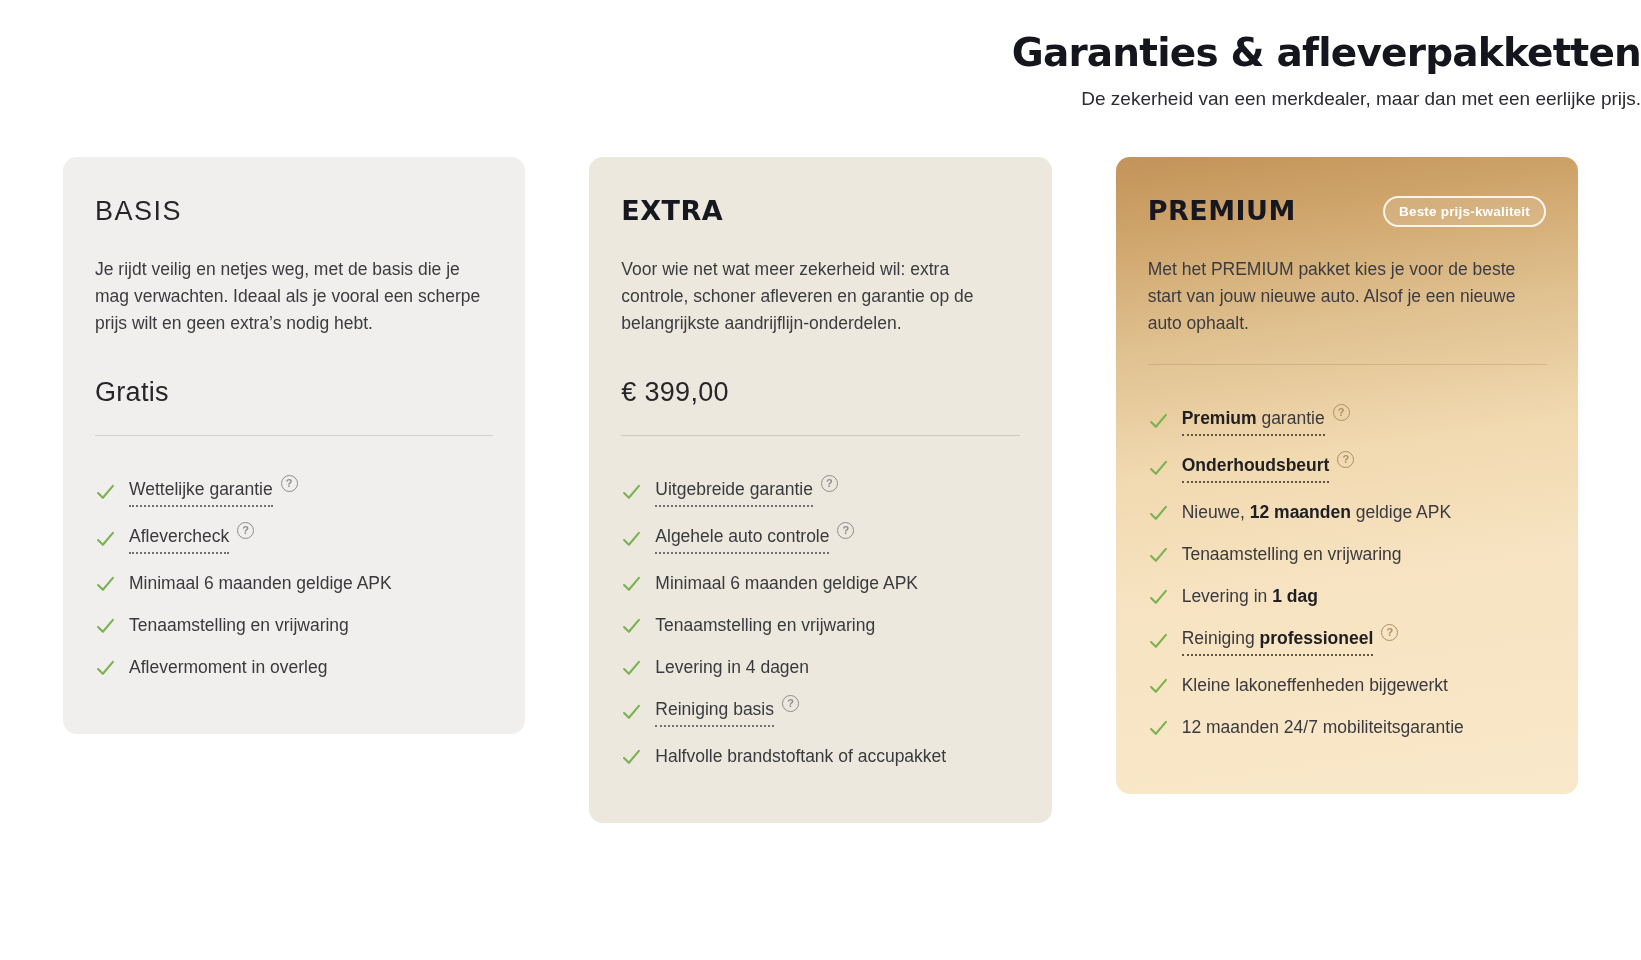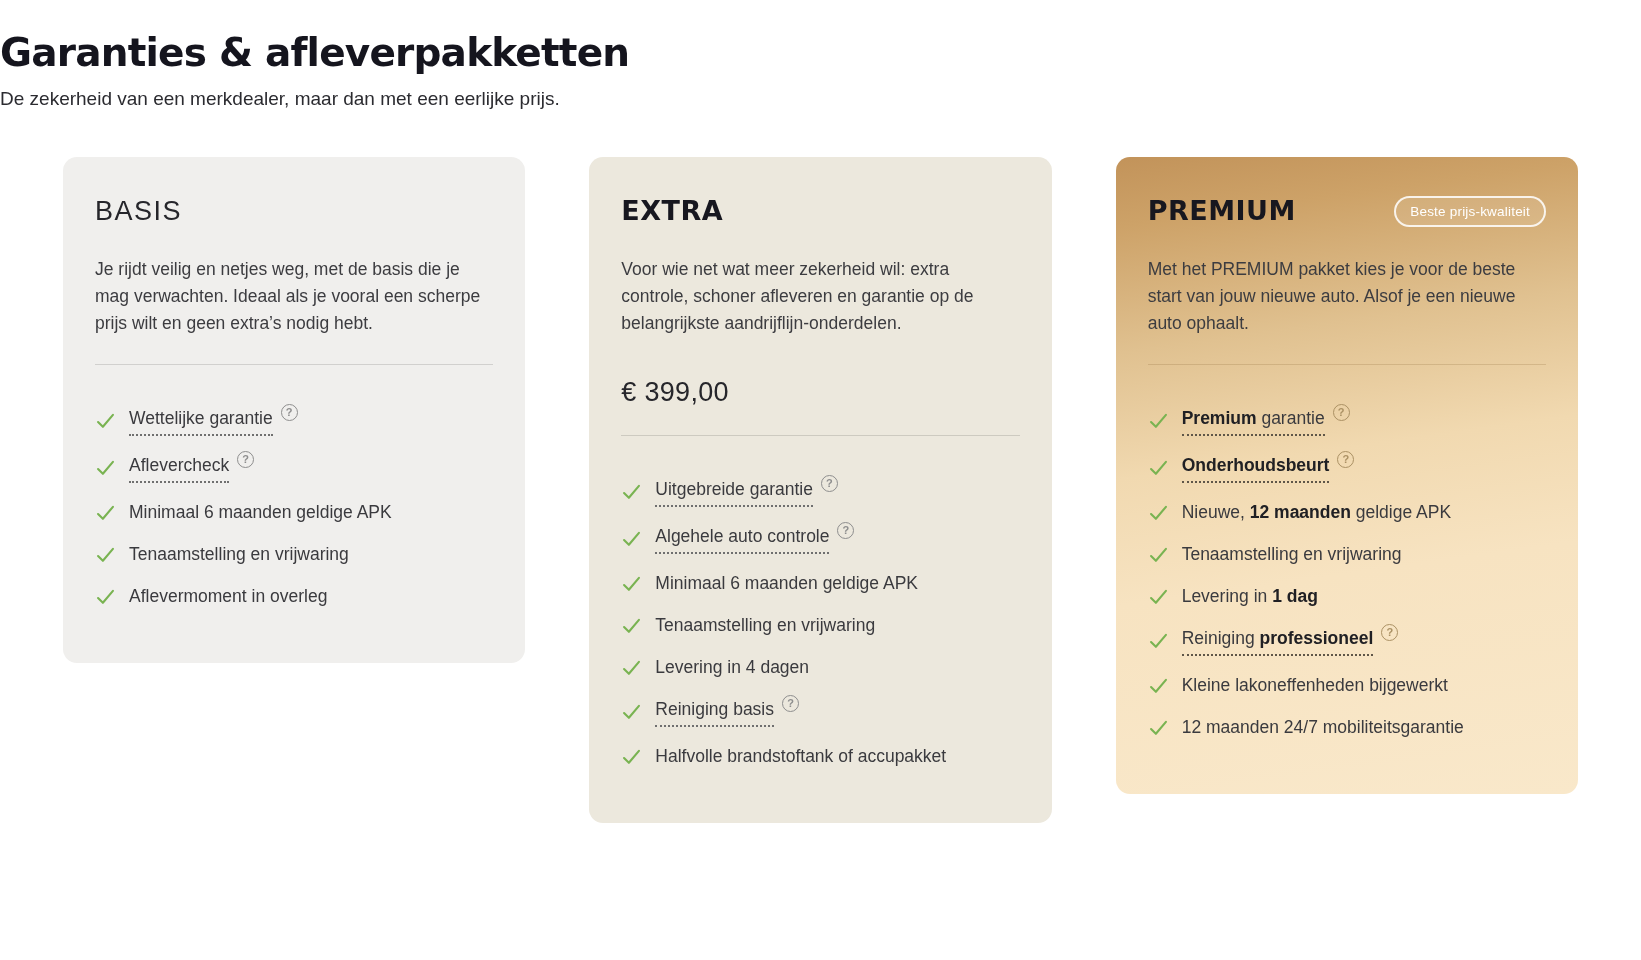--- a/index.html
+++ b/index.html
@@ -5,21 +5,21 @@
   * { box-sizing: border-box; }
   html, body { margin: 0; padding: 0; }
   body {
     width: 1641px;
     min-height: 960px;
     background: #ffffff;
     font-family: "Liberation Sans", sans-serif;
     color: #222;
     overflow: hidden;
   }
-  .page-header { text-align: left; padding-top: 30px; }
+  .page-header { text-align: right; padding-top: 30px; }
   .page-title {
     margin: 0;
     font-family: "DejaVu Sans", sans-serif;
     font-weight: bold;
     font-size: 39px;
     letter-spacing: -0.8px;
     color: #15151e;
   }
   .page-subtitle {
     margin: 13px 0 0 0;
@@ -60,21 +60,21 @@
     font-family: "DejaVu Sans", sans-serif;
     font-weight: bold;
     letter-spacing: 0.5px;
     color: #17171f;
   }
   .badge {
     border: 2px solid rgba(255,255,255,0.85);
     border-radius: 18px;
     padding: 6px 14px;
     color: #ffffff;
-    font-weight: normal;
+    font-weight: bold;
     font-size: 13.5px;
     letter-spacing: 0.2px;
     background: rgba(255,255,255,0.10);
     white-space: nowrap;
   }
 
   .card-desc {
     margin-top: 27px;
     font-size: 17.5px;
     line-height: 27px;
@@ -140,20 +140,21 @@
   <p class="page-subtitle">De zekerheid van een merkdealer, maar dan met een eerlijke prijs.</p>
 </header>
 
 <main class="cards">
 
   <section class="card card-basis">
     <div class="card-head">
       <div class="card-title">BASIS</div>
     </div>
     <p class="card-desc">Je rijdt veilig en netjes weg, met de basis die je mag verwachten. Ideaal als je vooral een scherpe prijs wilt en geen extra’s nodig hebt.</p>
+    <div class="card-price">Gratis</div>
     <hr class="divider">
     <div class="features">
         <div class="feature">
           <span class="check">
             <svg viewBox="0 0 24 24" width="21" height="21">
               <path d="M3.5 13.8 L9 19.2 L20.5 5.5" fill="none" stroke="#79b351" stroke-width="2.4" stroke-linecap="round" stroke-linejoin="round"></path>
             </svg>
           </span>
           <span class="ftext underlined"><span>Wettelijke garantie</span></span>
           <span class="help">?</span>

